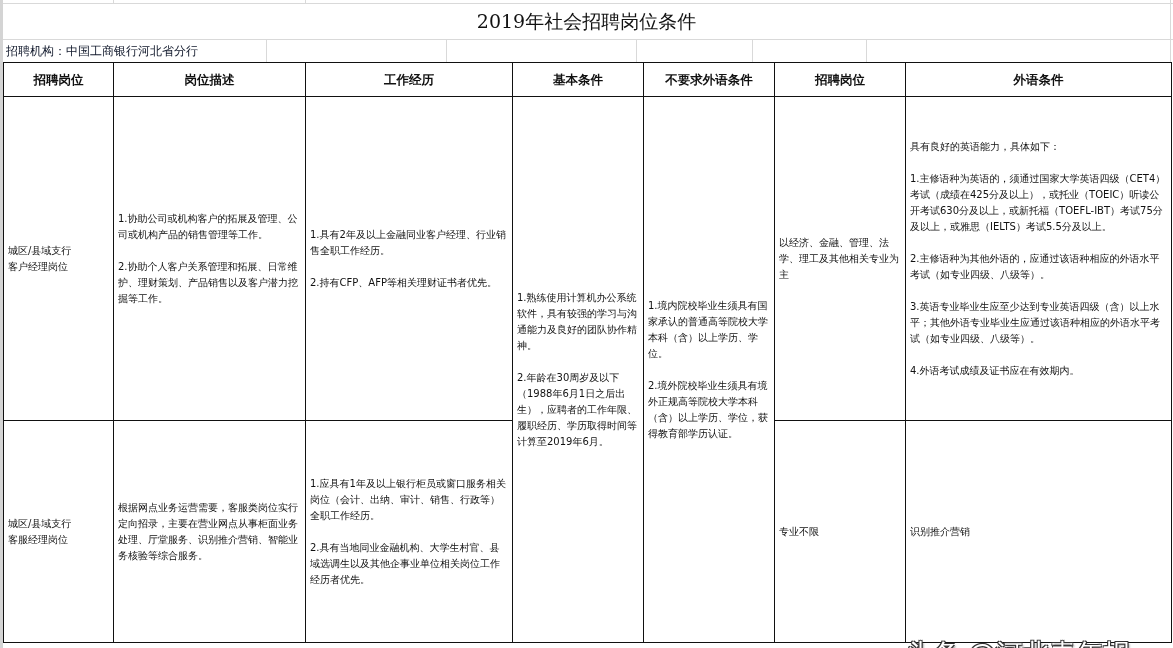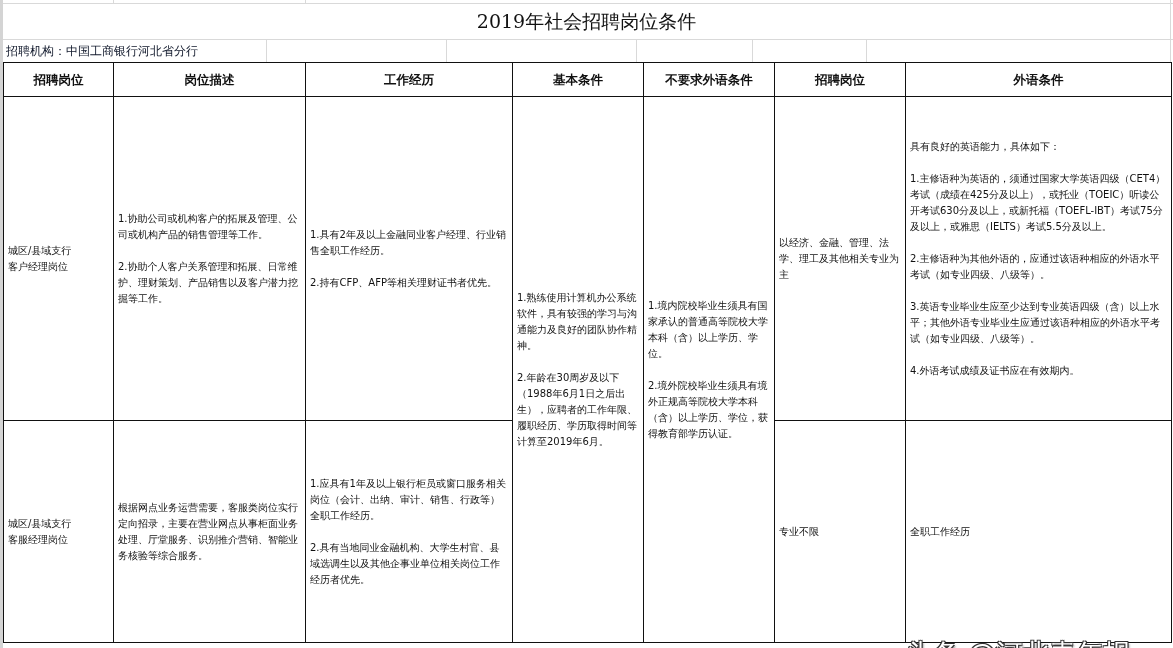--- a/index.html
+++ b/index.html
@@ -144,19 +144,19 @@
     </td>
     <td class="l">
       <span class="p">1.应具有1年及以上银行柜员或窗口服务相关岗位（会计、出纳、审计、销售、行政等）全职工作经历。</span>
       <span class="gap"></span>
       <span class="p">2.具有当地同业金融机构、大学生村官、县域选调生以及其他企事业单位相关岗位工作经历者优先。</span>
     </td>
     <td class="c">
       <span class="p">专业不限</span>
     </td>
     <td class="c">
-      <span class="p">全职工作经历</span>
+      <span class="p">识别推介营销</span>
     </td>
   </tr>
 </tbody>
   </table>
 
 <div class="watermark">头条 @河北青年报</div>
 
 </body></html>

